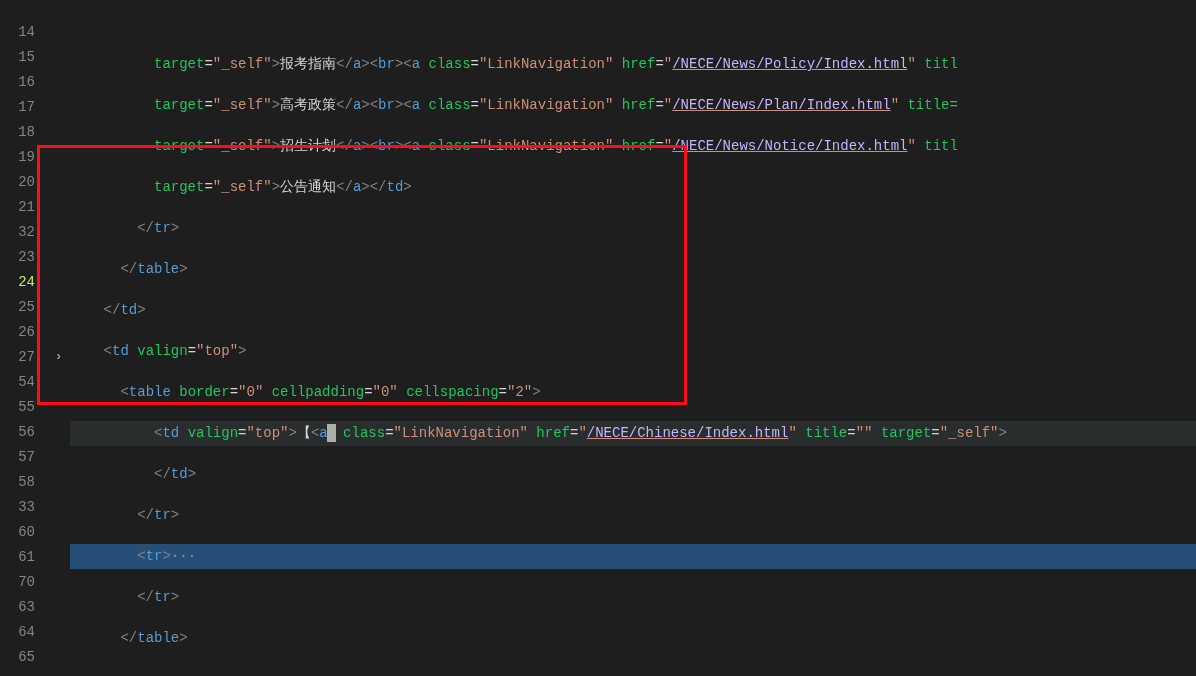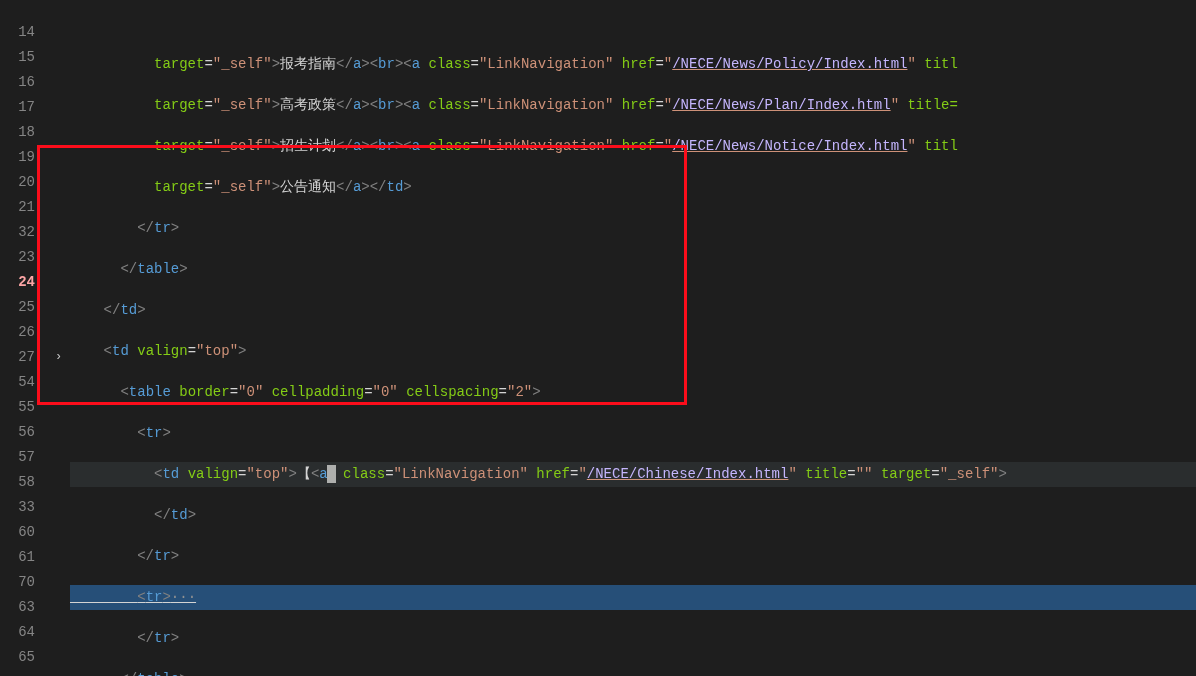--- a/index.html
+++ b/index.html
@@ -21,21 +21,21 @@
   color:#858585;
   user-select:none;
   flex-shrink:0;
 }
 .gutter .ln {
   height:25px;
   line-height:25px;
   padding-right:20px;
   font-size:14px;
 }
-.gutter .ln.curr { color:#fca5a5;font-weight:bold; }
+.gutter .ln.curr { color:#bef264; }
 .fold-col {
   width:15px;
   flex-shrink:0;
 }
 .fold-col .f {
   height:25px;
   line-height:25px;
   font-size:12px;
   color:#c5c5c5;
 }
@@ -43,24 +43,24 @@
   flex:1;
   overflow:hidden;
   white-space:pre;
 }
 .line {
   height:25px;
   line-height:25px;
   padding-left:0;
 }
 .line.hl { background:#2a2d2e; }
-.line.sel { background:#264f78;text-decoration:underline; }
+.line.sel { background:#264f78; }
 
 .t-tag   { color:#569cd6; }
-.t-attr  { color:#84cc16; }
+.t-attr  { color:#22c55e; }
 .t-str   { color:#ce9178; }
 .t-und   { color:#c4b5fd; text-decoration:underline; text-decoration-color:#ce9178; }
 .t-pun   { color:#808080; }
 .t-txt   { color:#d4d4d4; }
 .t-dots  { color:#919191; }
 .cursor {
   display:inline-block;
   width:9px;
   height:18px;
   background:#aeafad;
@@ -146,21 +146,20 @@
 
 <div class="line"><span>          </span><span class="t-attr">target</span><span class="t-txt">=</span><span class="t-str">"_self"</span><span class="t-pun">&gt;</span><span class="t-txt">报考指南</span><span class="t-pun">&lt;/</span><span class="t-tag">a</span><span class="t-pun">&gt;&lt;</span><span class="t-tag">br</span><span class="t-pun">&gt;&lt;</span><span class="t-tag">a</span><span class="t-txt"> </span><span class="t-attr">class</span><span class="t-txt">=</span><span class="t-str">"LinkNavigation"</span><span class="t-txt"> </span><span class="t-attr">href</span><span class="t-txt">=</span><span class="t-str">"</span><span class="t-und">/NECE/News/Policy/Index.html</span><span class="t-str">"</span><span class="t-attr"> titl</span></div>
 <div class="line"><span>          </span><span class="t-attr">target</span><span class="t-txt">=</span><span class="t-str">"_self"</span><span class="t-pun">&gt;</span><span class="t-txt">高考政策</span><span class="t-pun">&lt;/</span><span class="t-tag">a</span><span class="t-pun">&gt;&lt;</span><span class="t-tag">br</span><span class="t-pun">&gt;&lt;</span><span class="t-tag">a</span><span class="t-txt"> </span><span class="t-attr">class</span><span class="t-txt">=</span><span class="t-str">"LinkNavigation"</span><span class="t-txt"> </span><span class="t-attr">href</span><span class="t-txt">=</span><span class="t-str">"</span><span class="t-und">/NECE/News/Plan/Index.html</span><span class="t-str">"</span><span class="t-attr"> title=</span></div>
 <div class="line"><span>          </span><span class="t-attr">target</span><span class="t-txt">=</span><span class="t-str">"_self"</span><span class="t-pun">&gt;</span><span class="t-txt">招生计划</span><span class="t-pun">&lt;/</span><span class="t-tag">a</span><span class="t-pun">&gt;&lt;</span><span class="t-tag">br</span><span class="t-pun">&gt;&lt;</span><span class="t-tag">a</span><span class="t-txt"> </span><span class="t-attr">class</span><span class="t-txt">=</span><span class="t-str">"LinkNavigation"</span><span class="t-txt"> </span><span class="t-attr">href</span><span class="t-txt">=</span><span class="t-str">"</span><span class="t-und">/NECE/News/Notice/Index.html</span><span class="t-str">"</span><span class="t-attr"> titl</span></div>
 <div class="line"><span>          </span><span class="t-attr">target</span><span class="t-txt">=</span><span class="t-str">"_self"</span><span class="t-pun">&gt;</span><span class="t-txt">公告通知</span><span class="t-pun">&lt;/</span><span class="t-tag">a</span><span class="t-pun">&gt;&lt;/</span><span class="t-tag">td</span><span class="t-pun">&gt;</span></div>
 <div class="line"><span>        </span><span class="t-pun">&lt;/</span><span class="t-tag">tr</span><span class="t-pun">&gt;</span></div>
 <div class="line"><span>      </span><span class="t-pun">&lt;/</span><span class="t-tag">table</span><span class="t-pun">&gt;</span></div>
 <div class="line"><span>    </span><span class="t-pun">&lt;/</span><span class="t-tag">td</span><span class="t-pun">&gt;</span></div>
 <div class="line"><span>    </span><span class="t-pun">&lt;</span><span class="t-tag">td</span><span class="t-txt"> </span><span class="t-attr">valign</span><span class="t-txt">=</span><span class="t-str">"top"</span><span class="t-pun">&gt;</span></div>
 <div class="line"><span>      </span><span class="t-pun">&lt;</span><span class="t-tag">table</span><span class="t-txt"> </span><span class="t-attr">border</span><span class="t-txt">=</span><span class="t-str">"0"</span><span class="t-txt"> </span><span class="t-attr">cellpadding</span><span class="t-txt">=</span><span class="t-str">"0"</span><span class="t-txt"> </span><span class="t-attr">cellspacing</span><span class="t-txt">=</span><span class="t-str">"2"</span><span class="t-pun">&gt;</span></div>
-<div class="line"><span>        </span><span class="t-pun">&lt;</span><span class="t-tag">tr</span><span class="t-pun">&gt;</span></div>
 <div class="line hl"><span>          </span><span class="t-pun">&lt;</span><span class="t-tag">td</span><span class="t-txt"> </span><span class="t-attr">valign</span><span class="t-txt">=</span><span class="t-str">"top"</span><span class="t-pun">&gt;</span><span class="t-txt">【</span><span class="t-pun">&lt;</span><span class="t-tag">a</span><span class="cursor"></span><span class="t-txt"> </span><span class="t-attr">class</span><span class="t-txt">=</span><span class="t-str">"LinkNavigation"</span><span class="t-txt"> </span><span class="t-attr">href</span><span class="t-txt">=</span><span class="t-str">"</span><span class="t-und">/NECE/Chinese/Index.html</span><span class="t-str">"</span><span class="t-txt"> </span><span class="t-attr">title</span><span class="t-txt">=</span><span class="t-str">""</span><span class="t-txt"> </span><span class="t-attr">target</span><span class="t-txt">=</span><span class="t-str">"_self"</span><span class="t-pun">&gt;</span></div>
 <div class="line"><span>          </span><span class="t-pun">&lt;/</span><span class="t-tag">td</span><span class="t-pun">&gt;</span></div>
 <div class="line"><span>        </span><span class="t-pun">&lt;/</span><span class="t-tag">tr</span><span class="t-pun">&gt;</span></div>
 <div class="line sel"><span>        </span><span class="t-pun">&lt;</span><span class="t-tag">tr</span><span class="t-pun">&gt;</span><span class="t-dots">···</span></div>
 <div class="line"><span>        </span><span class="t-pun">&lt;/</span><span class="t-tag">tr</span><span class="t-pun">&gt;</span></div>
 <div class="line"><span>      </span><span class="t-pun">&lt;/</span><span class="t-tag">table</span><span class="t-pun">&gt;</span></div>
 
 
 
 

